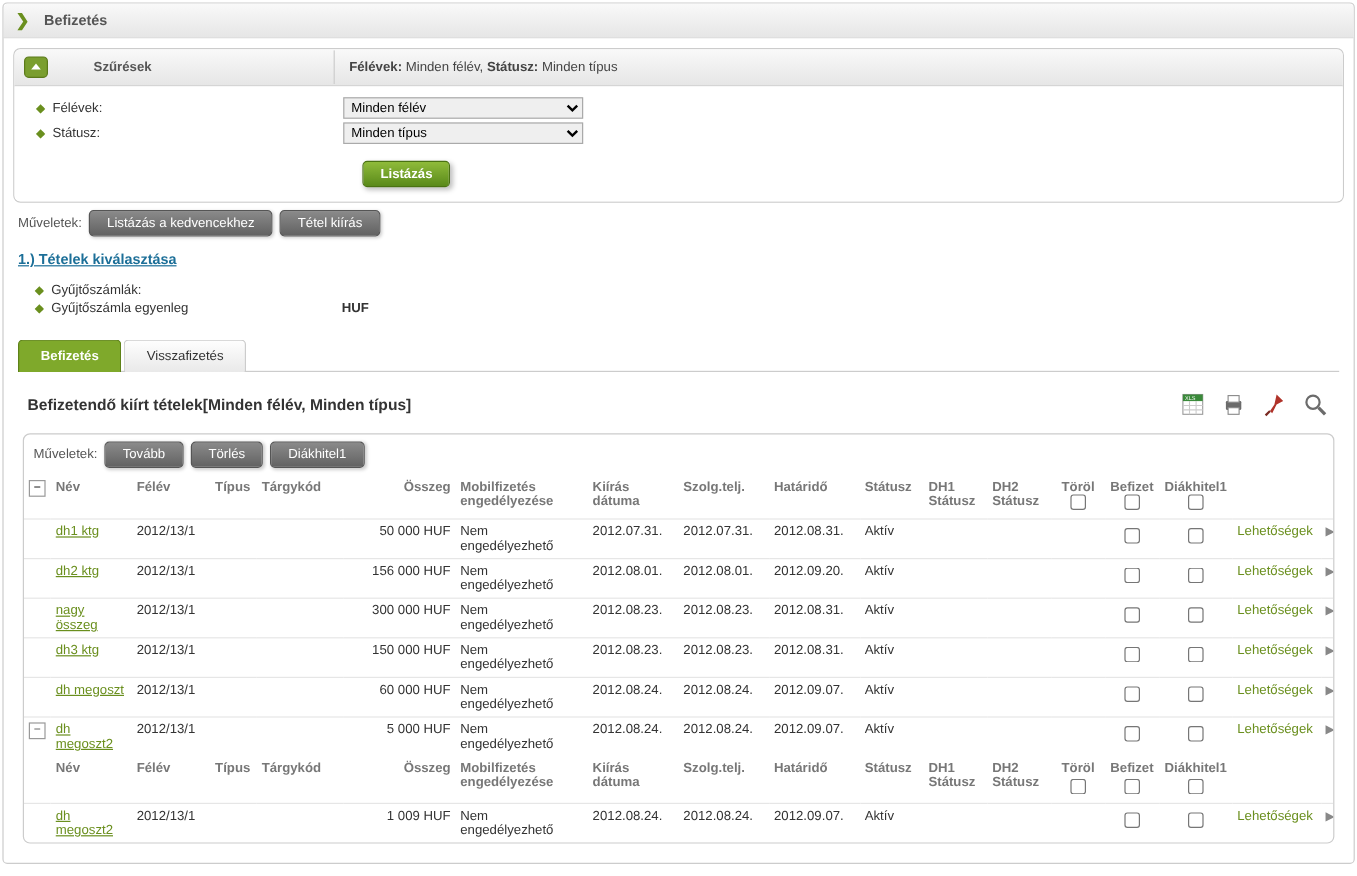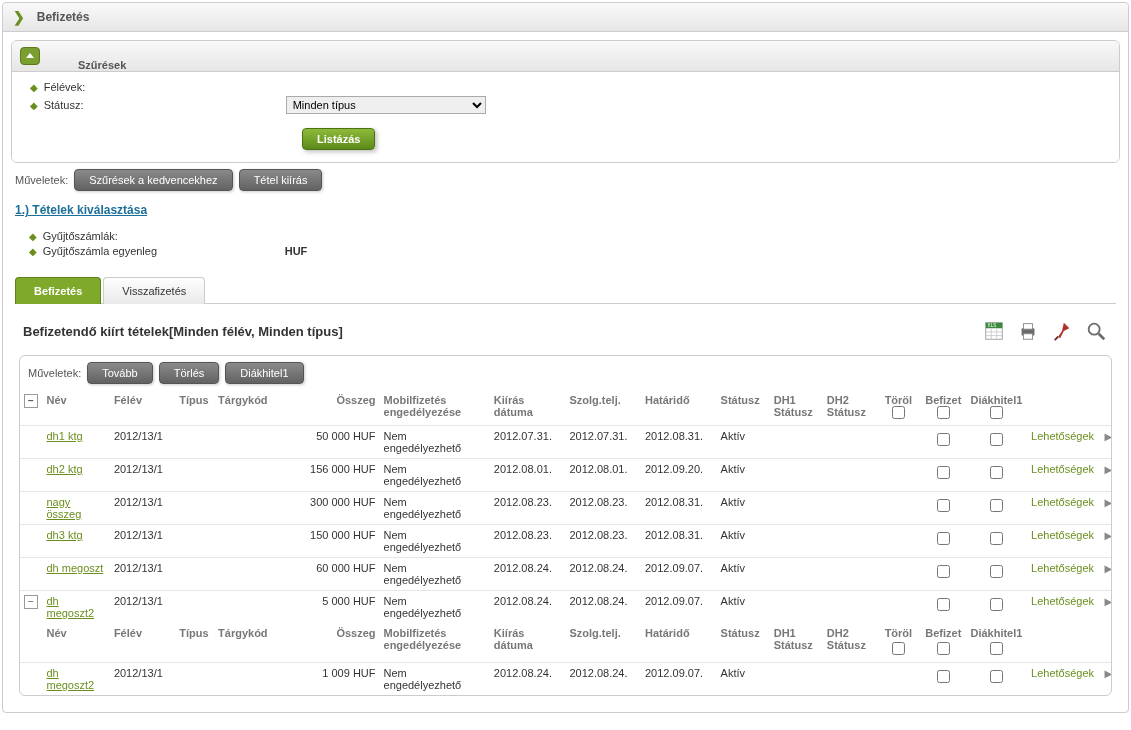--- a/index.html
+++ b/index.html
@@ -39,21 +39,21 @@
   .content-pad { padding: 8px; }
   .filter-panel {
     border: 1px solid #ccc;
     border-radius: 6px;
     overflow: hidden;
   }
   .filter-header {
     background: linear-gradient(to bottom, #f9f9f9, #e6e6e6);
     border-bottom: 1px solid #ccc;
     display: flex;
-    align-items: flex-end;
+    align-items: center;
   }
   .filter-header .collapse-btn {
     background: #7a9e2f;
     border: 1px solid #5b7a1a;
     border-radius: 4px;
     width: 20px;
     height: 18px;
     margin: 6px 8px;
     display: flex;
     align-items: center;
@@ -272,42 +272,46 @@
   <div class="content-pad">
 
     <div class="filter-panel">
       <div class="filter-header">
         <div class="collapse-btn">
           <svg width="10" height="10" viewBox="0 0 10 10">
               <path d="M5 2 L9 7 L1 7 Z"></path>
             </svg>
         </div>
         <div class="filter-title">Szűrések</div>
+        <div class="filter-summary-cell" id="filter-summary"><b>Félévek:</b> Minden félév, <b>Státusz:</b> Minden típus</div>
       </div>
       <div class="filter-body">
         <div class="filter-row">
           <span class="diamond">◆</span>
           <label>Félévek:</label>
+          <select>
+            <option>Minden félév</option>
+          </select>
         </div>
         <div class="filter-row">
           <span class="diamond">◆</span>
           <label>Státusz:</label>
           <select>
             <option>Minden típus</option>
           </select>
         </div>
         <div class="btn-row">
           <span class="btn-green">Listázás</span>
         </div>
       </div>
     </div>
 
     <div class="actions-row">
       <span>Műveletek:</span>
-      <span class="btn-grey">Szűrések a kedvencekhez</span>
+      <span class="btn-grey">Listázás a kedvencekhez</span>
       <span class="btn-grey">Tétel kiírás</span>
     </div>
 
     <div>
       <span class="section-link">1.) Tételek kiválasztása</span>
     </div>
 
     <div class="info-rows">
       <div class="filter-row">
         <span class="diamond">◆</span>

